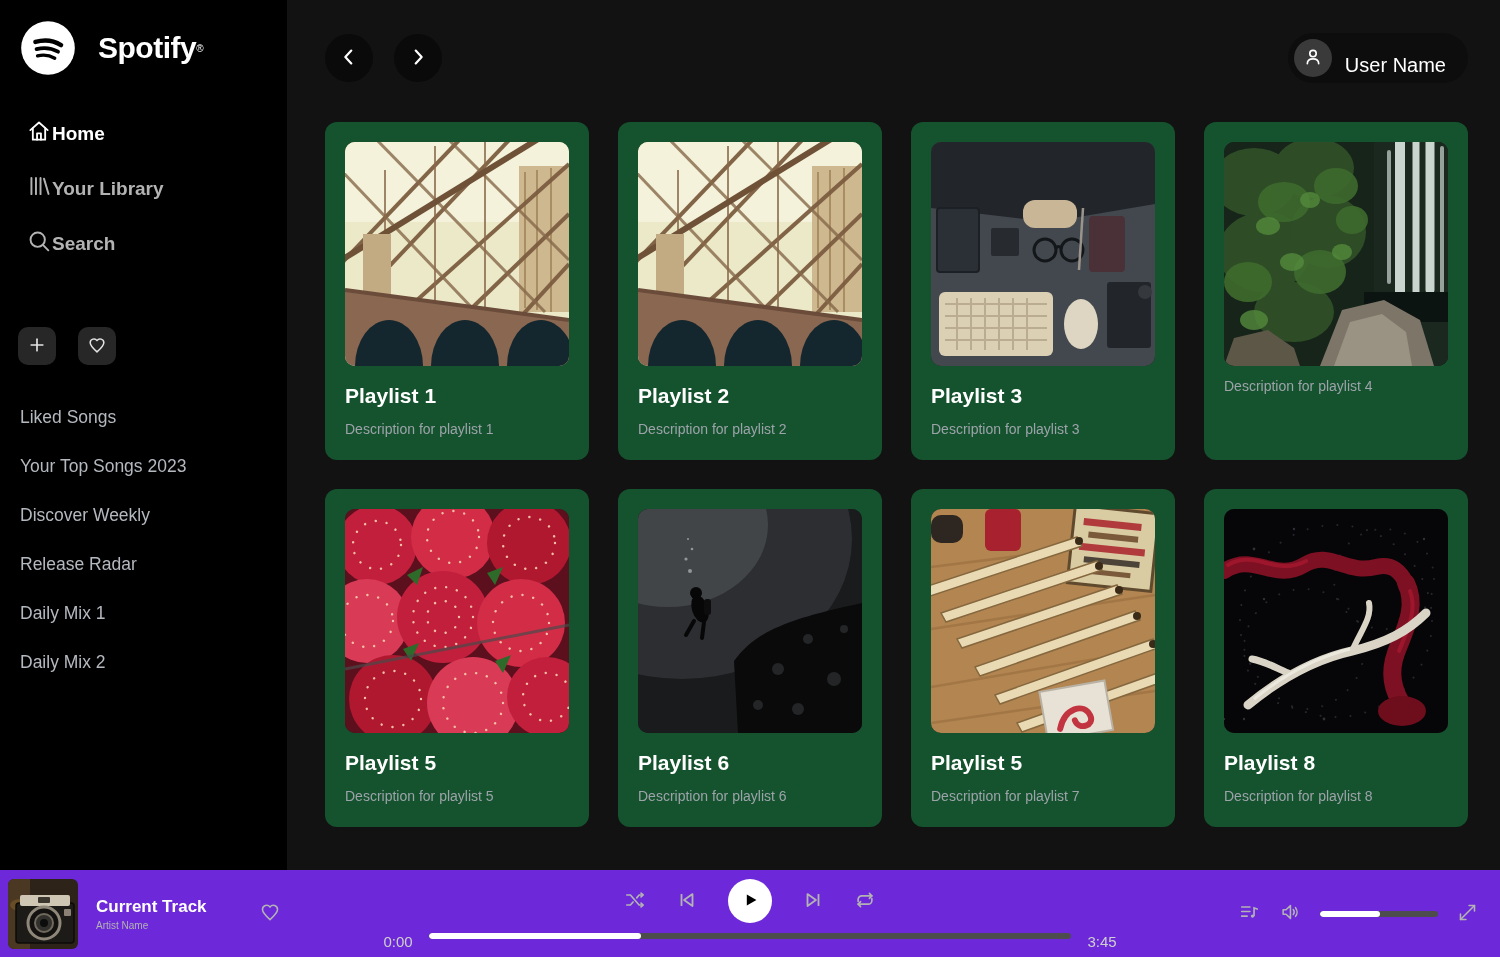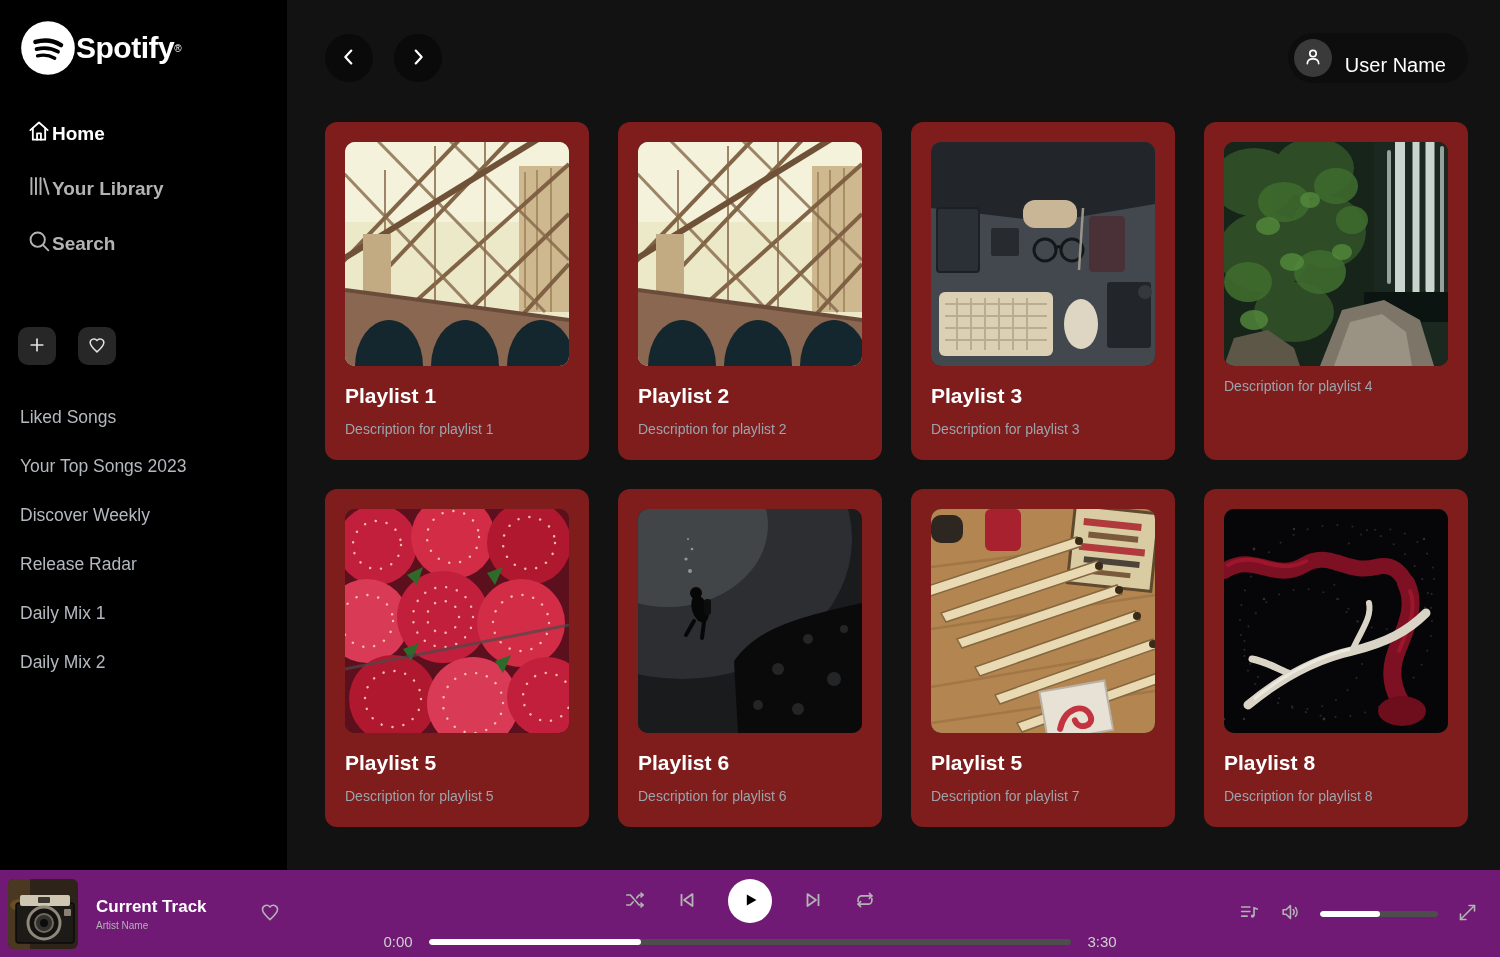--- a/index.html
+++ b/index.html
@@ -2,59 +2,59 @@
 <html><head>
 <meta charset="utf-8">
 <style>
   * { margin:0; padding:0; box-sizing:border-box; }
   html,body { background:#000; }
   body { font-family:"Liberation Sans", sans-serif; width:1500px; height:957px; overflow:hidden; }
   .app { position:relative; width:1500px; height:957px; background:#000; overflow:hidden; }
 
   
   .sidebar { position:absolute; left:0; top:0; width:287px; height:870px; background:#000; padding:20px 18px 0 18px; }
-  .logo { display:flex; align-items:center; gap:0; margin:0 0 30px 2px; color:#fff; }
+  .logo { display:flex; align-items:center; gap:22px; margin:0 0 30px 2px; color:#fff; }
   .logo-text { font-size:30px; font-weight:700; letter-spacing:-0.5px; }
   .logo sup { font-size:10px; vertical-align:super; }
   .nav-item { display:flex; align-items:center; padding:12px 8px; font-size:19px; font-weight:600; color:#b3b3b3; cursor:pointer; }
   .nav-item.active { color:#fff; font-weight:700; }
   .nav-item svg { flex:none; }
   .side-actions { display:flex; gap:22px; margin:56px 0 0 0; }
   .sq-btn { width:38px; height:38px; border:none; border-radius:10px; background:#272727; color:#e4e4e4; display:flex; align-items:center; justify-content:center; cursor:pointer; }
   .playlists { list-style:none; margin-top:28px; }
   .playlists li { font-size:17.5px; color:#b4b8bf; padding:12px 2px; line-height:25px; cursor:pointer; }
 
   
   .main { position:absolute; left:287px; top:0; width:1213px; height:870px; background:#121212; padding:33px 32px 0 38px; }
   .topbar { position:relative; display:flex; align-items:center; gap:21px; height:50px; }
   .circle-btn { width:48px; height:48px; border:none; border-radius:50%; background:#0a0a0a; color:#fff; display:flex; align-items:center; justify-content:center; cursor:pointer; }
   .user-pill { position:absolute; right:0; top:0; height:50px; border:none; border-radius:25px; background:#0d0d0d; color:#fff; display:flex; align-items:flex-end; gap:13px; padding:6px 22px 6px 6px; cursor:pointer; }
   .avatar { width:38px; height:38px; border-radius:50%; background:#3a3a3a; color:#fff; display:flex; align-items:center; justify-content:center; }
   .user-name { font-size:20px; }
 
   .grid { margin-top:39px; display:grid; grid-template-columns:repeat(4,264px); gap:29px; }
-  .card { background:#7f1d1d; border-radius:12px; padding:20px; cursor:pointer; }
+  .card { background:#14532d; border-radius:12px; padding:20px; cursor:pointer; }
   .art { width:224px; height:224px; border-radius:10px; overflow:hidden; background:#222; }
   .art svg { display:block; width:224px; height:224px; }
   .card h3 { margin-top:17px; font-size:21px; font-weight:700; color:#fff; line-height:26px; }
   .card p { margin-top:9px; font-size:14px; color:#9da3ab; line-height:22px; }
 
   
-  .player { position:absolute; left:0; bottom:0; width:1500px; height:87px; background:#701a75; display:flex; align-items:center; padding:0 22px 0 8px; }
+  .player { position:absolute; left:0; bottom:0; width:1500px; height:87px; background:#6d28d9; display:flex; align-items:center; padding:0 22px 0 8px; }
   .now-playing { display:flex; align-items:center; gap:18px; }
   .album { width:70px; height:70px; border-radius:6px; overflow:hidden; flex:none; }
   .album svg { display:block; width:70px; height:70px; }
   .track-title { font-size:17px; font-weight:700; color:#fff; }
   .track-artist { font-size:10px; color:#b3b3b3; margin-top:3px; }
   .icon-btn { background:none; border:none; color:#b3b3b3; display:flex; align-items:center; justify-content:center; cursor:pointer; padding:0; }
   .like-btn { margin-left:34px; }
   .center { position:absolute; left:50%; top:0; transform:translateX(-50%); width:740px; height:100%; display:flex; flex-direction:column; align-items:center; padding-top:9px; }
   .controls { display:flex; align-items:center; gap:30px; height:44px; }
   .play-btn { width:44px; height:44px; border:none; border-radius:50%; background:#fff; color:#000; display:flex; align-items:center; justify-content:center; cursor:pointer; }
-  .progress-row { display:flex; align-items:center; gap:13px; width:100%; margin-top:10px; }
+  .progress-row { display:flex; align-items:flex-start; gap:13px; width:100%; margin-top:10px; }
   .time { font-size:15px; color:#cfcfcf; min-width:36px; text-align:center; }
   .bar { height:6px; border-radius:3px; background:#4d4d4d; overflow:hidden; cursor:pointer; }
   .progress-row .bar { flex:1; }
   .fill { height:100%; width:0; background:#fff; border-radius:3px; }
   .right-controls { margin-left:auto; display:flex; align-items:center; gap:19px; }
   .vol { width:118px; flex:none; }
 </style>
 </head>
 <body>
 
@@ -547,21 +547,21 @@
                 <path d="M7.2 19.2 L4.5 16.5 L7.2 13.8"></path>
             </svg>
           </span>
         </button>
       </div>
       <div class="progress-row">
         <span class="time">0:00</span>
         <div class="bar">
             <div class="fill" style="width: 33%;"></div>
           </div>
-        <span class="time">3:30</span>
+        <span class="time">3:45</span>
       </div>
     </div>
 
     <div class="right-controls">
       <button class="icon-btn">
         <span>
           <svg width="22" height="22" viewBox="0 0 24 24" fill="none" stroke="currentColor" stroke-width="1.8" stroke-linecap="round">
             <path d="M4 6.5 h9 M4 11.5 h9 M4 16.5 h6"></path>
               <path d="M17.5 16 V7.5 l3.5 1.3"></path>
               <circle cx="15.8" cy="16.4" r="1.8" fill="currentColor" stroke="none"></circle>

